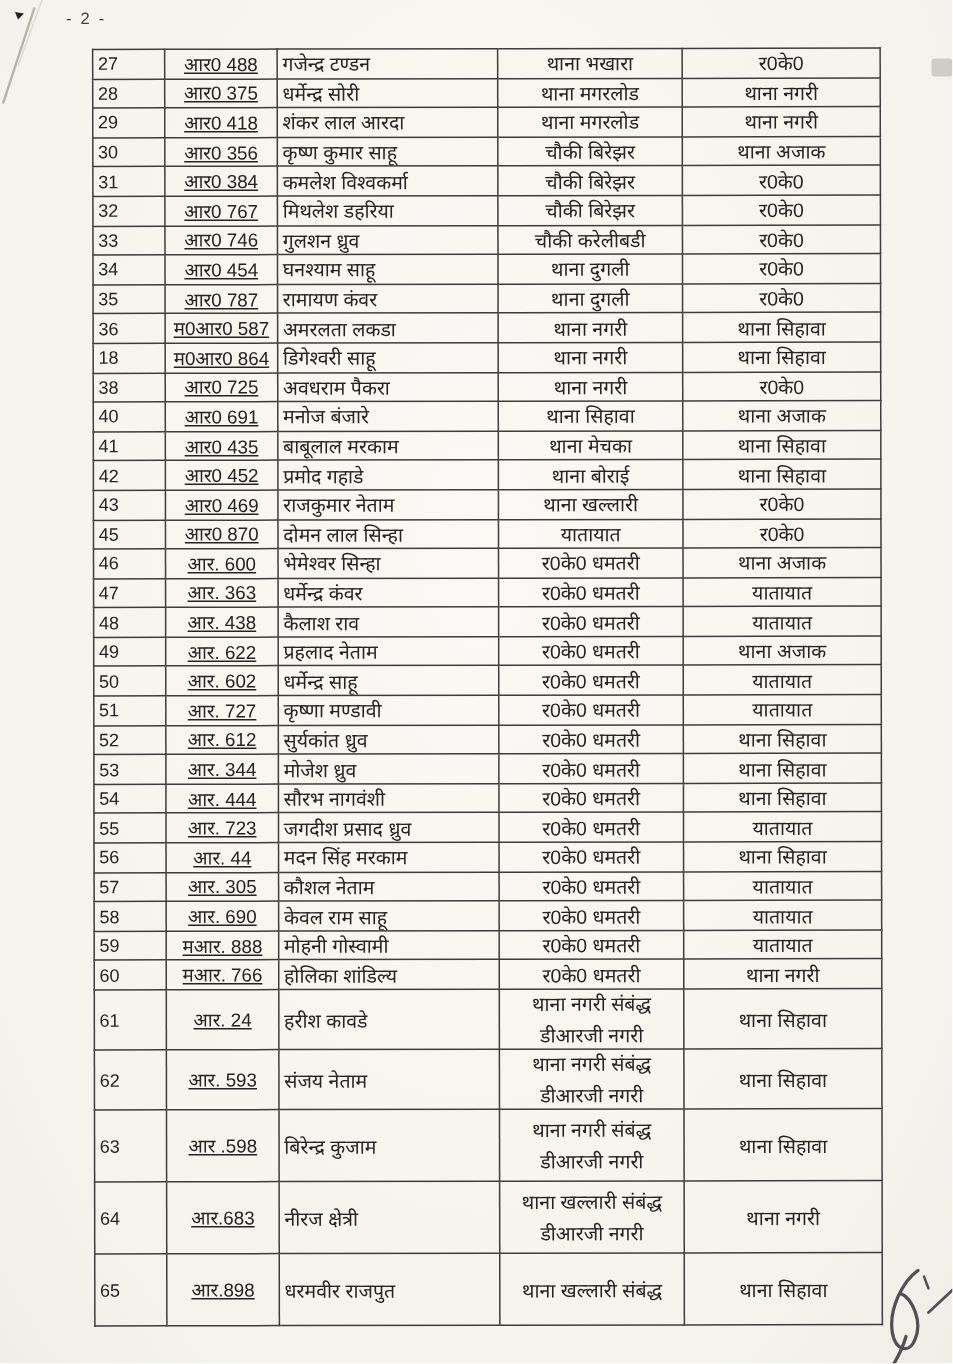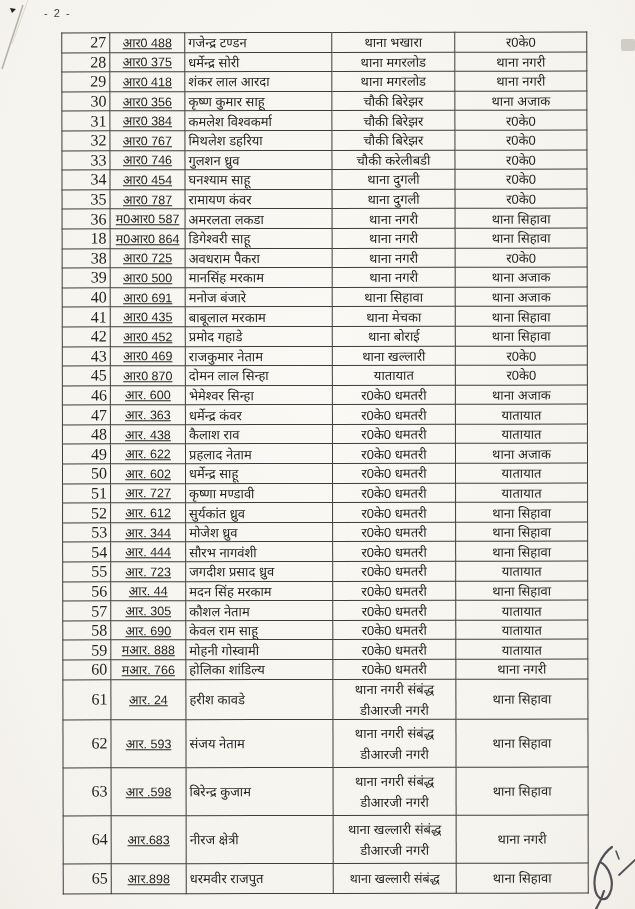--- a/index.html
+++ b/index.html
@@ -26,21 +26,21 @@
     color:#242424;
     vertical-align:middle;
     padding:0 3px;
     overflow:hidden;
   }
   tbody tr{height:19.6px;}
   
   tbody tr:nth-child(n+35):nth-child(-n+37){height:48px;}
   tbody tr:nth-child(38){height:30px;}
   tbody tr:nth-child(39){height:23px;}
-  td.c-sno{ text-align:right;font-size:16px;font-family:Liberation Serif, serif; }
+  td.c-sno{ text-align:left;font-size:12px; }
   td.c-badge{ text-align:center;font-size:12.5px;text-decoration:underline; }
   td.c-name{ text-align:left;font-size:13px;padding-left:7px; }
   td.c-from,td.c-to{ text-align:center;font-size:13px; }
   .from-wrap{display:flex;flex-direction:column;justify-content:flex-start;align-items:center;gap:3px;}
   tbody tr:nth-child(38) .from-wrap{gap:1px;font-size:12.5px;}
   .artifacts{position:absolute;left:0;top:0;pointer-events:none;}
 </style>
 </head>
 <body>
 
@@ -206,32 +206,20 @@
       <td class="c-name">अवधराम पैकरा</td>
       <td class="c-from">
         <div class="from-wrap">
           <span class="l1">थाना नगरी</span>
 
         </div>
       </td>
       <td class="c-to">र0के0</td>
     </tr>
 
-    <tr>
-      <td class="c-sno">39</td>
-      <td class="c-badge">आर0 500</td>
-      <td class="c-name">मानसिंह मरकाम</td>
-      <td class="c-from">
-        <div class="from-wrap">
-          <span class="l1">थाना नगरी</span>
-
-        </div>
-      </td>
-      <td class="c-to">थाना अजाक</td>
-    </tr>
 
     <tr>
       <td class="c-sno">40</td>
       <td class="c-badge">आर0 691</td>
       <td class="c-name">मनोज बंजारे</td>
       <td class="c-from">
         <div class="from-wrap">
           <span class="l1">थाना सिहावा</span>
 
         </div>

